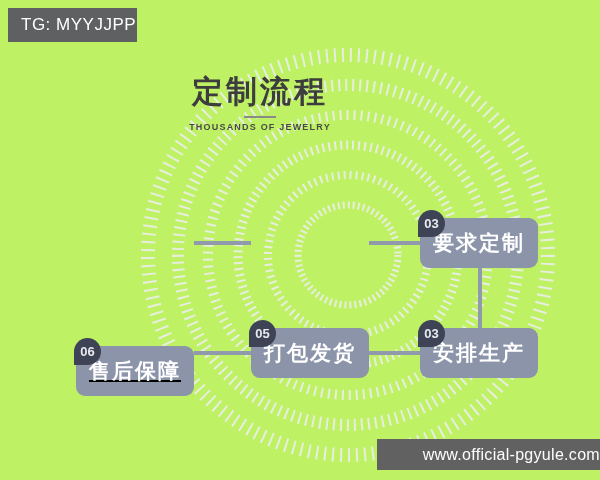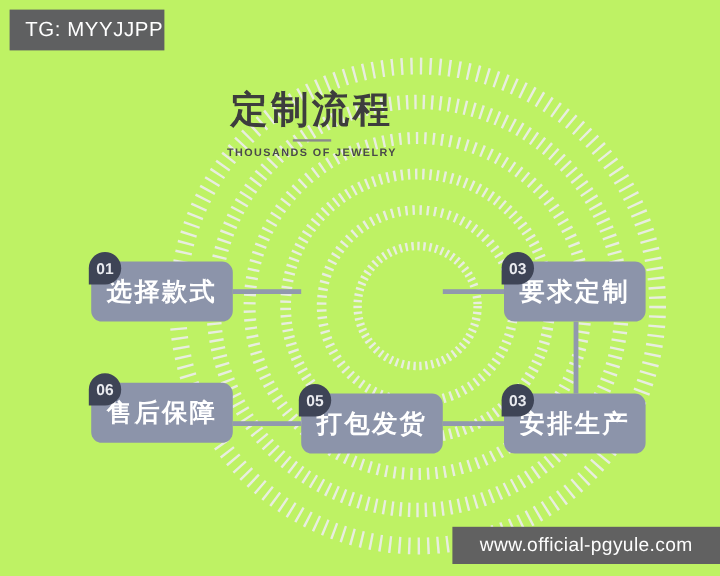--- a/index.html
+++ b/index.html
@@ -41,35 +41,35 @@
     position:absolute;left:-2px;top:-8px;width:27px;height:27px;
     background:#3e4456;border-radius:50% 50% 50% 0;
     color:#e9eaef;font-size:13px;font-weight:bold;
     display:flex;align-items:center;justify-content:center;
   }
   .step-1{left:76px;top:218px;}
   .step-2{left:251px;top:218px;}
   .step-3{left:420px;top:218px;}
   .step-4{left:420px;top:328px;}
   .step-5{left:251px;top:328px;}
-  .step-6{left:76px;top:319px;}
+  .step-6{left:76px;top:346px;text-decoration:underline;}
   
   .connector{position:absolute;background:#9199ad;}
   .conn-h{height:4px;}
   .conn-v{width:4px;}
   .conn-1-2{left:194px;top:241px;width:57px;}
   .conn-2-3{left:369px;top:241px;width:51px;}
   .conn-3-4{left:478px;top:268px;height:60px;}
   .conn-4-5{left:369px;top:351px;width:51px;}
   .conn-5-6{left:194px;top:351px;width:57px;}
   
   .url-badge{
     position:absolute;left:377px;top:439px;width:223px;height:31px;
     background:#616161;color:#fdfdfd;font-size:16px;line-height:31px;
-    text-align:center;letter-spacing:0.3px;
+    text-align:right;letter-spacing:0.3px;
   }
 </style>
 </head>
 <body>
 
 <div class="canvas">
 
   <svg class="watermark" width="600" height="480" viewBox="0 0 600 480" aria-hidden="true">
     <g fill="none" stroke="#ededed" opacity="0.9">
       <circle cx="348" cy="255" r="50" stroke-width="7" stroke-dasharray="2 3"></circle>
@@ -88,24 +88,20 @@
     <div class="title-divider"></div>
     <div class="subtitle">THOUSANDS OF JEWELRY</div>
   </div>
 
   <div class="connector conn-h conn-1-2"></div>
   <div class="connector conn-h conn-2-3"></div>
   <div class="connector conn-v conn-3-4"></div>
   <div class="connector conn-h conn-4-5"></div>
   <div class="connector conn-h conn-5-6"></div>
 
-  <div class="step step-1">
-    <span class="badge">01</span>
-    <span class="step-label">选择款式</span>
-  </div>
 
 
   <div class="step step-3">
     <span class="badge">03</span>
     <span class="step-label">要求定制</span>
   </div>
 
   <div class="step step-4">
     <span class="badge">03</span>
     <span class="step-label">安排生产</span>

